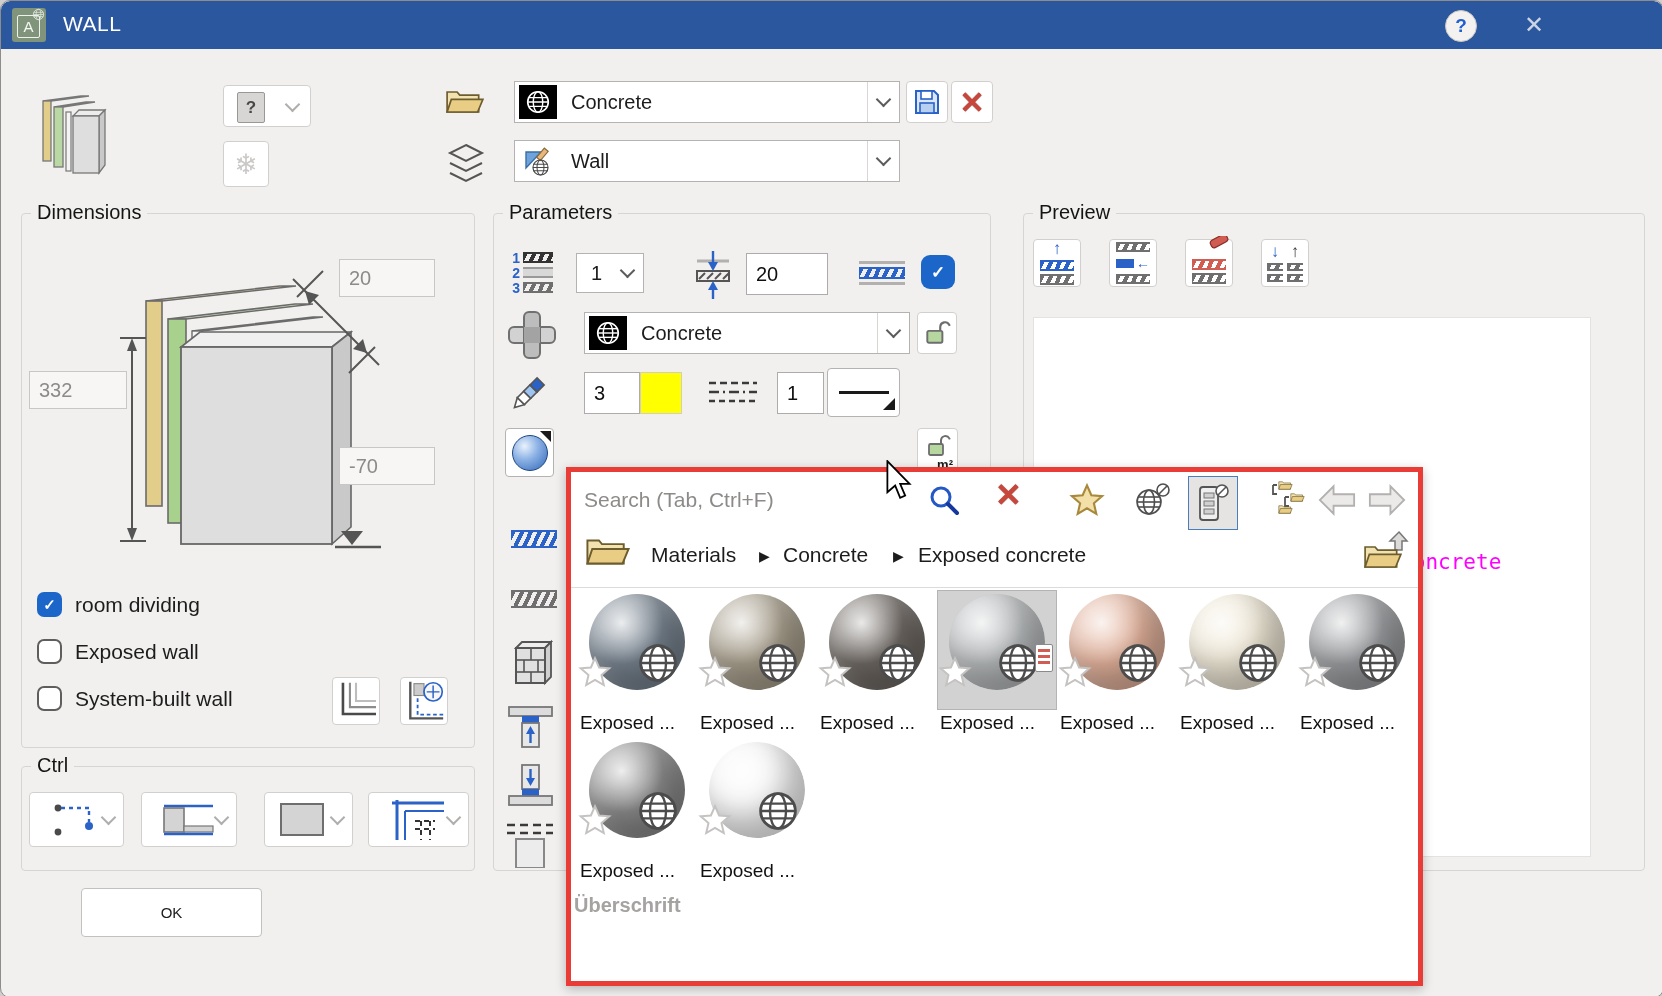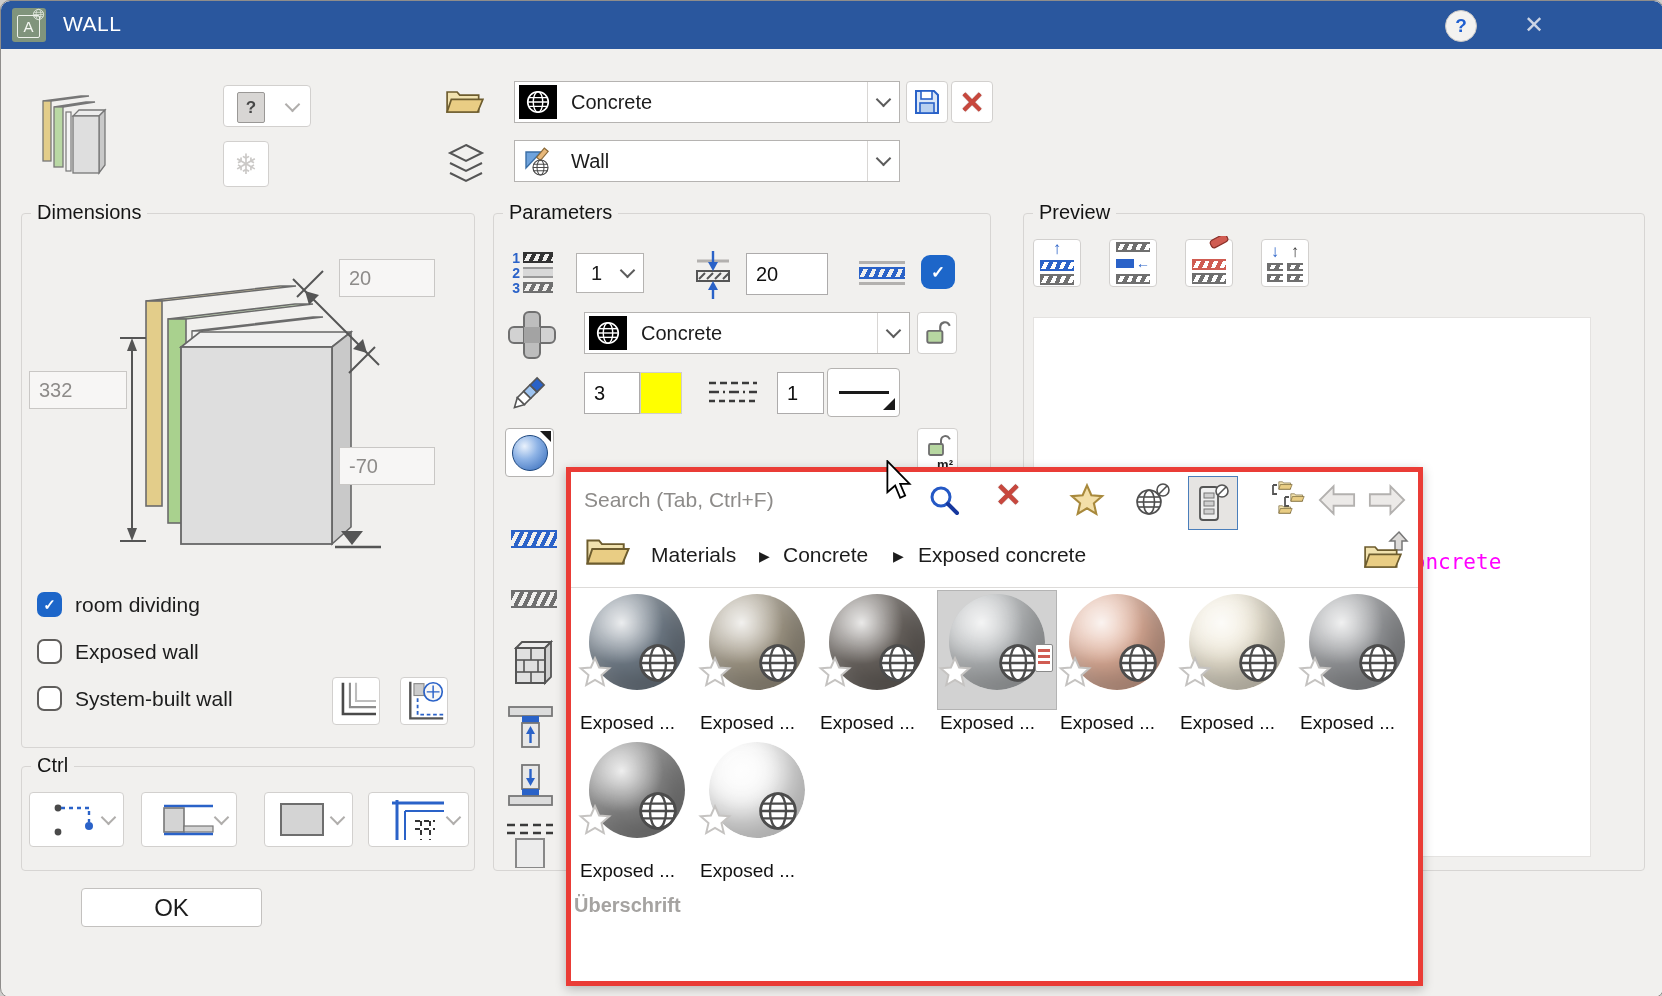--- a/index.html
+++ b/index.html
@@ -265,21 +265,21 @@
     <svg width="58" height="44" viewBox="0 0 58 44">
       <path d="M2 5h52" stroke="#2a62c8" stroke-width="3" fill="none"></path>
       <path d="M7 2v40" stroke="#2a62c8" stroke-width="3" fill="none"></path>
       <path d="M15 13h39M15 13v29" stroke="#2a62c8" stroke-width="2" fill="none"></path>
       <path d="M25 23h20M25 31h20" stroke="#333" stroke-width="2" stroke-dasharray="5 4" fill="none"></path>
       <path d="M31 23v19M40 23v19" stroke="#333" stroke-width="2" stroke-dasharray="5 4" fill="none"></path>
     </svg>
     <span class="chev lite" style="position:absolute;right:9px;top:24px"></span>
   </div>
 
-  <div class="btn" style="left:80px;top:887px;width:181px;height:39px;font-size:24px;border-color:#c3c1bf">OK</div>
+  <div class="btn" style="left:80px;top:887px;width:181px;height:49px;font-size:15px;border-color:#c3c1bf">OK</div>
 
   <div class="grp" style="left:492px;top:212px;width:496px;height:656px">
     <div class="glabel">Parameters</div>
   </div>
 
   <div class="l123" style="left:506px;top:250px">
     <span class="n">1</span>
       <span class="hg" style="height:11px;border-color:#333;background:repeating-linear-gradient(115deg,#333 0 4px,rgba(0,0,0,0) 4px 8px)"></span>
     <span class="n">2</span>
       <span style="height:11px;background:#d8d8d8;border-top:2px solid #999;border-bottom:2px solid #999;box-sizing:border-box"></span>

